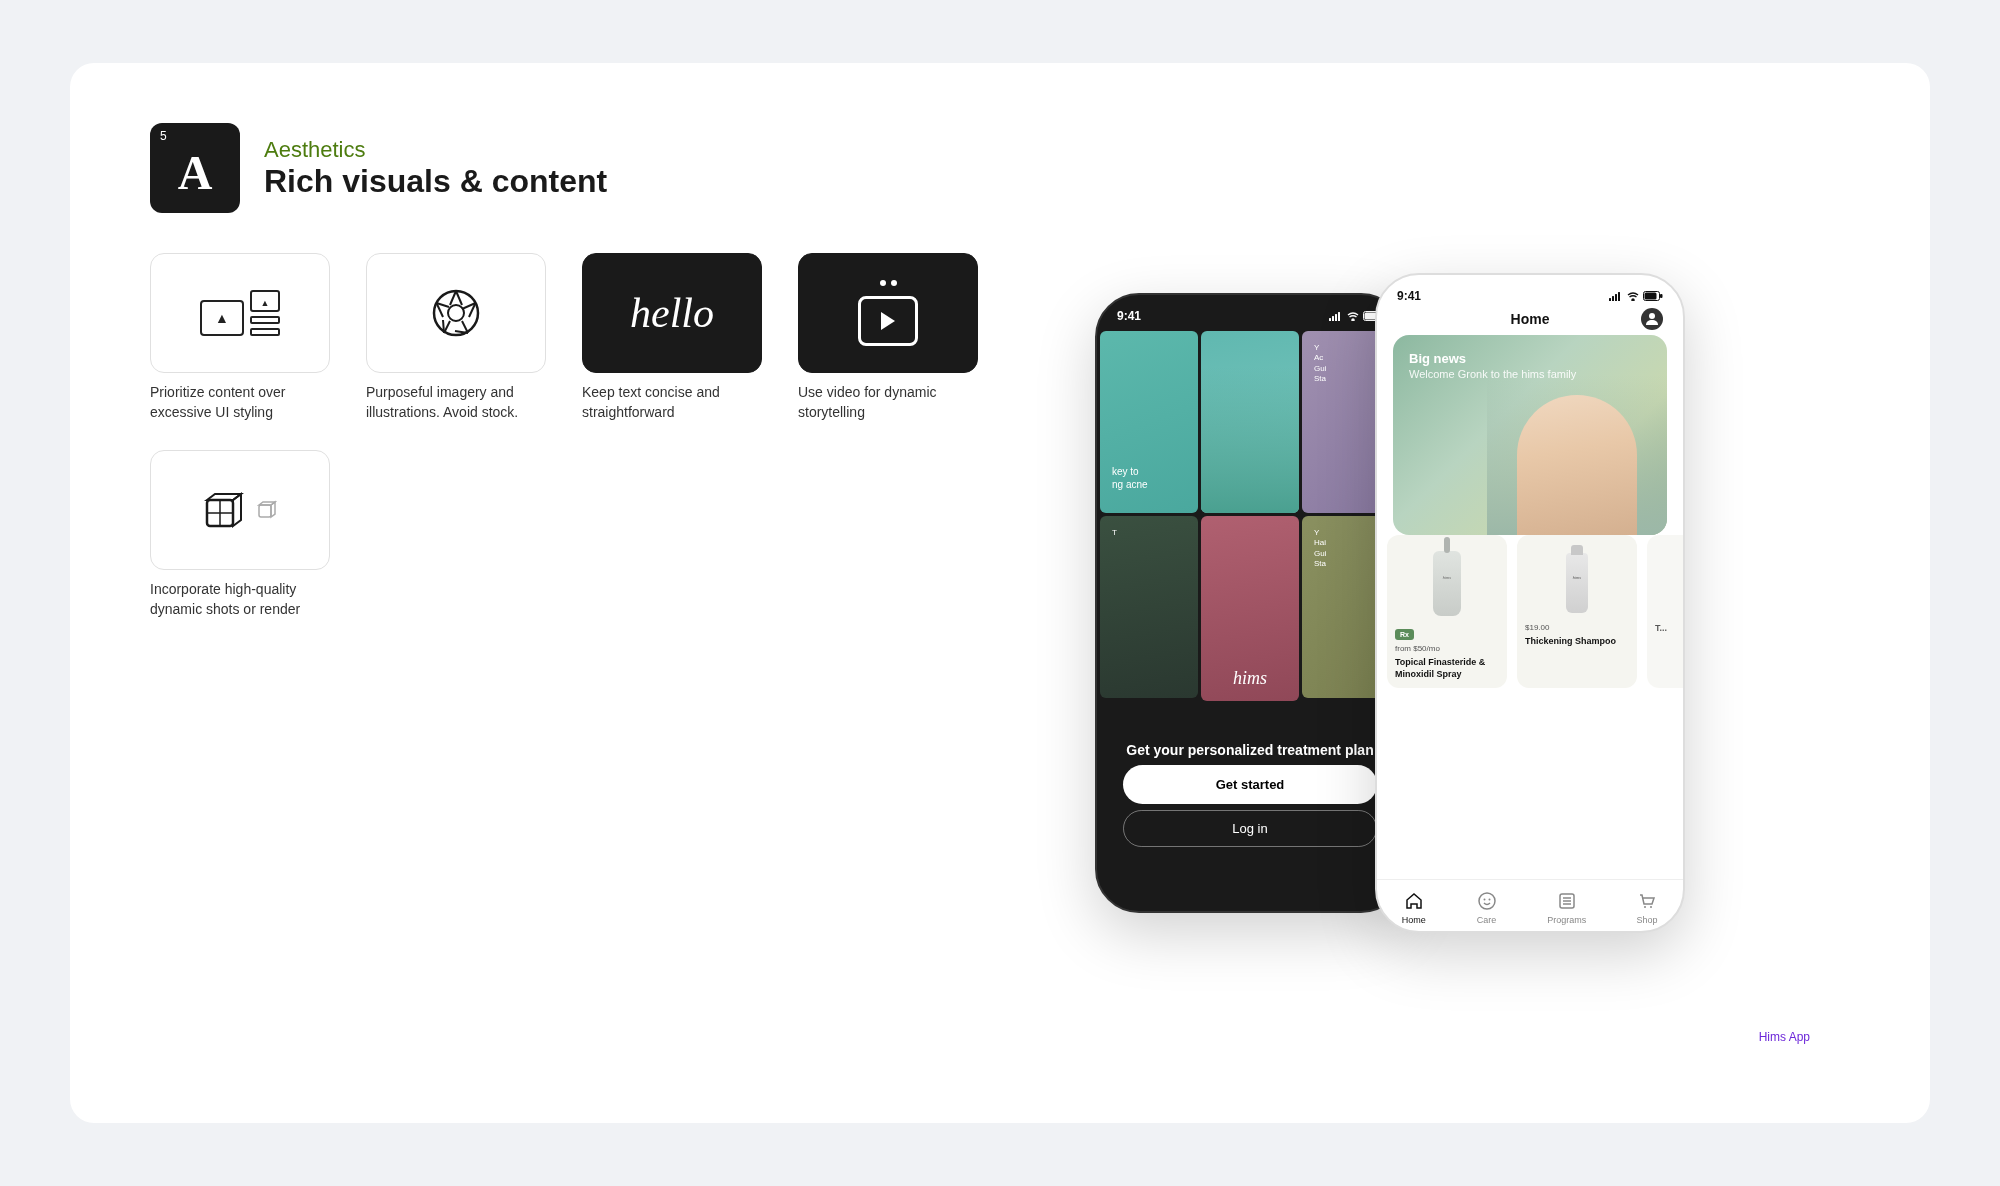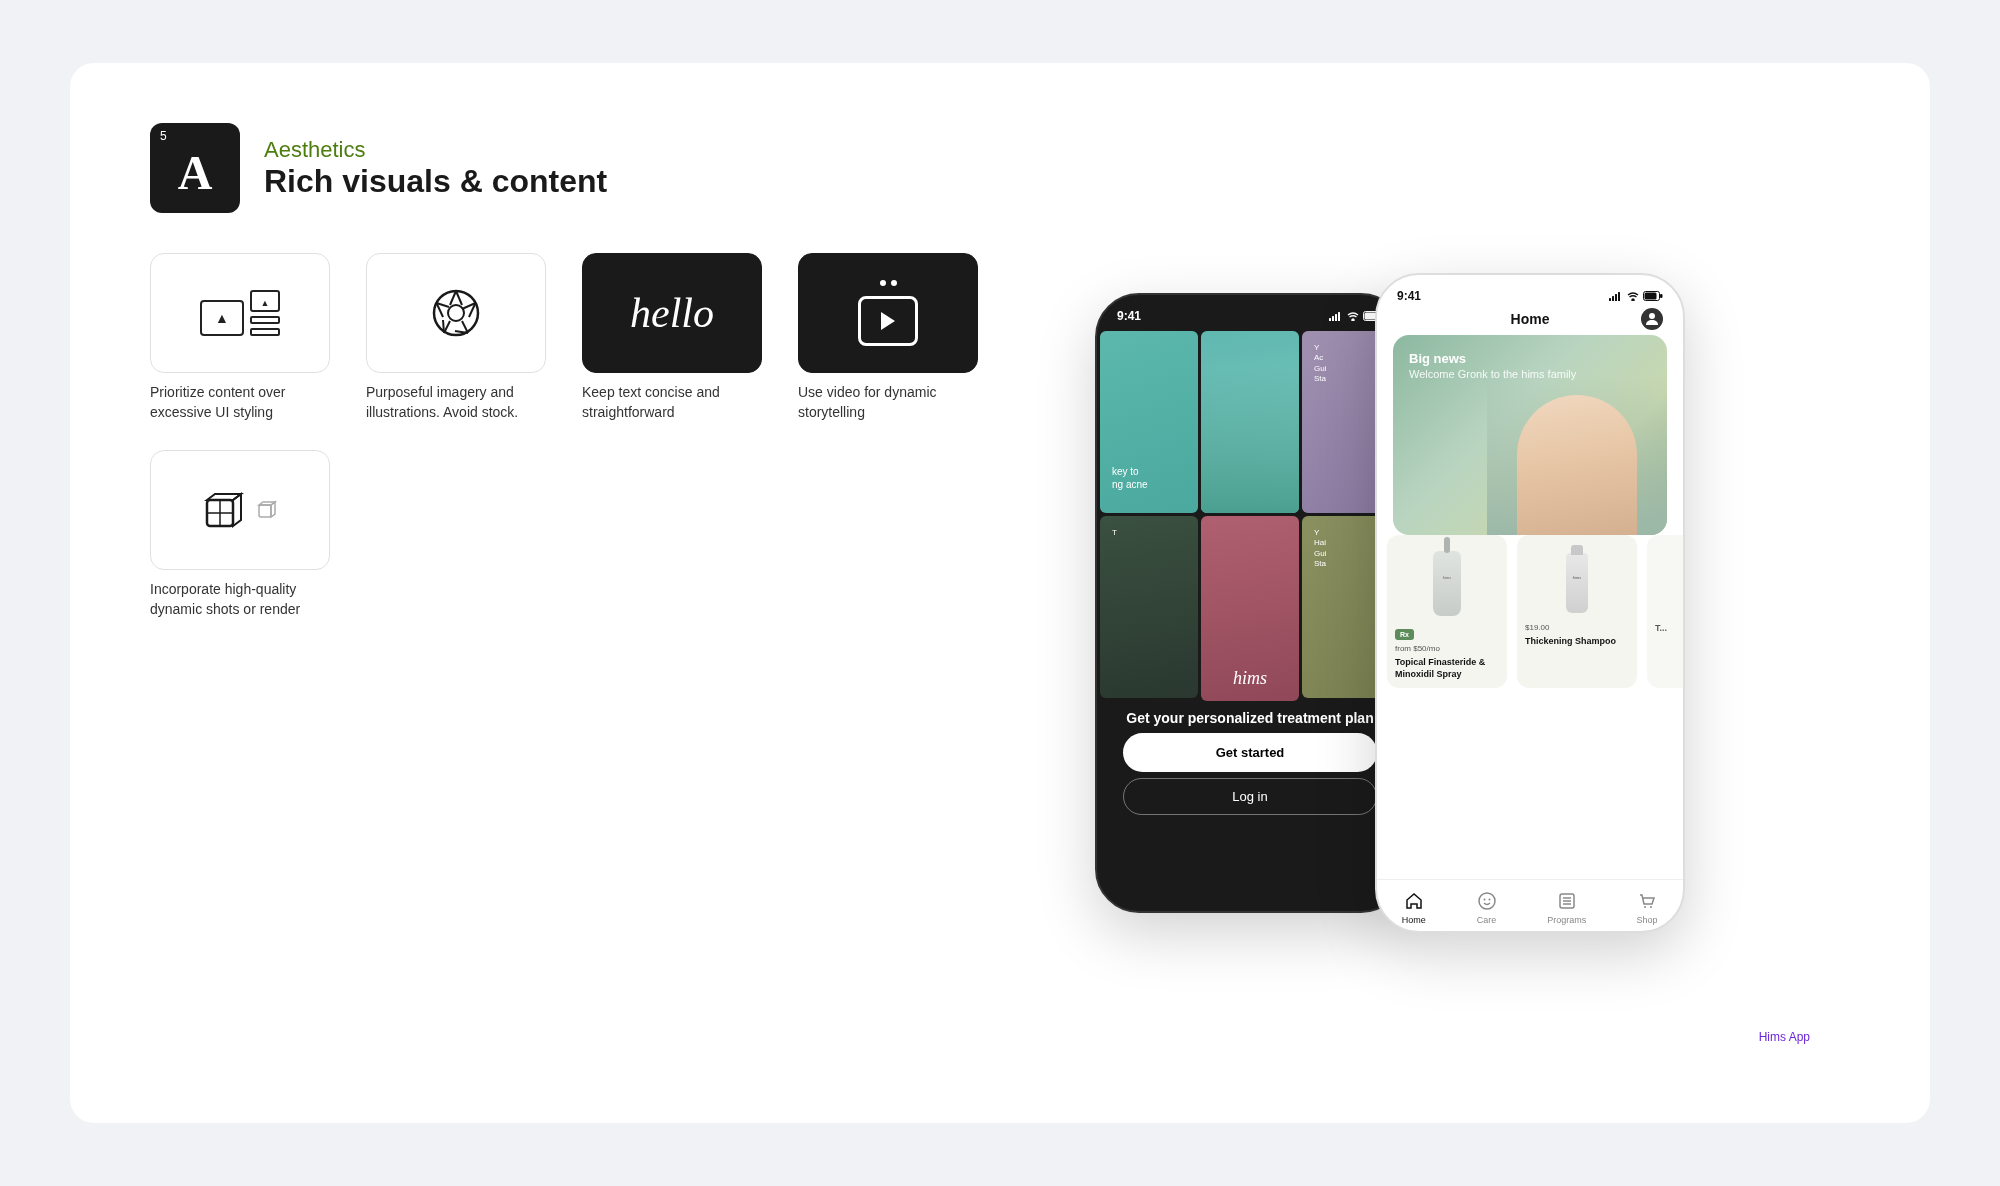--- a/index.html
+++ b/index.html
@@ -269,20 +269,21 @@
       flex-direction: column;
       align-items: center;
       gap: 6px;
     }
     .p1-tagline {
       color: #fff;
       text-align: center;
       font-size: 14px;
       font-weight: 600;
       line-height: 1.3;
+      margin-top: 32px;
     }
     .p1-btn {
       width: 90%;
       background: #fff;
       color: #000;
       border: none;
       border-radius: 40px;
       padding: 12px;
       font-size: 13px;
       font-weight: 600;

